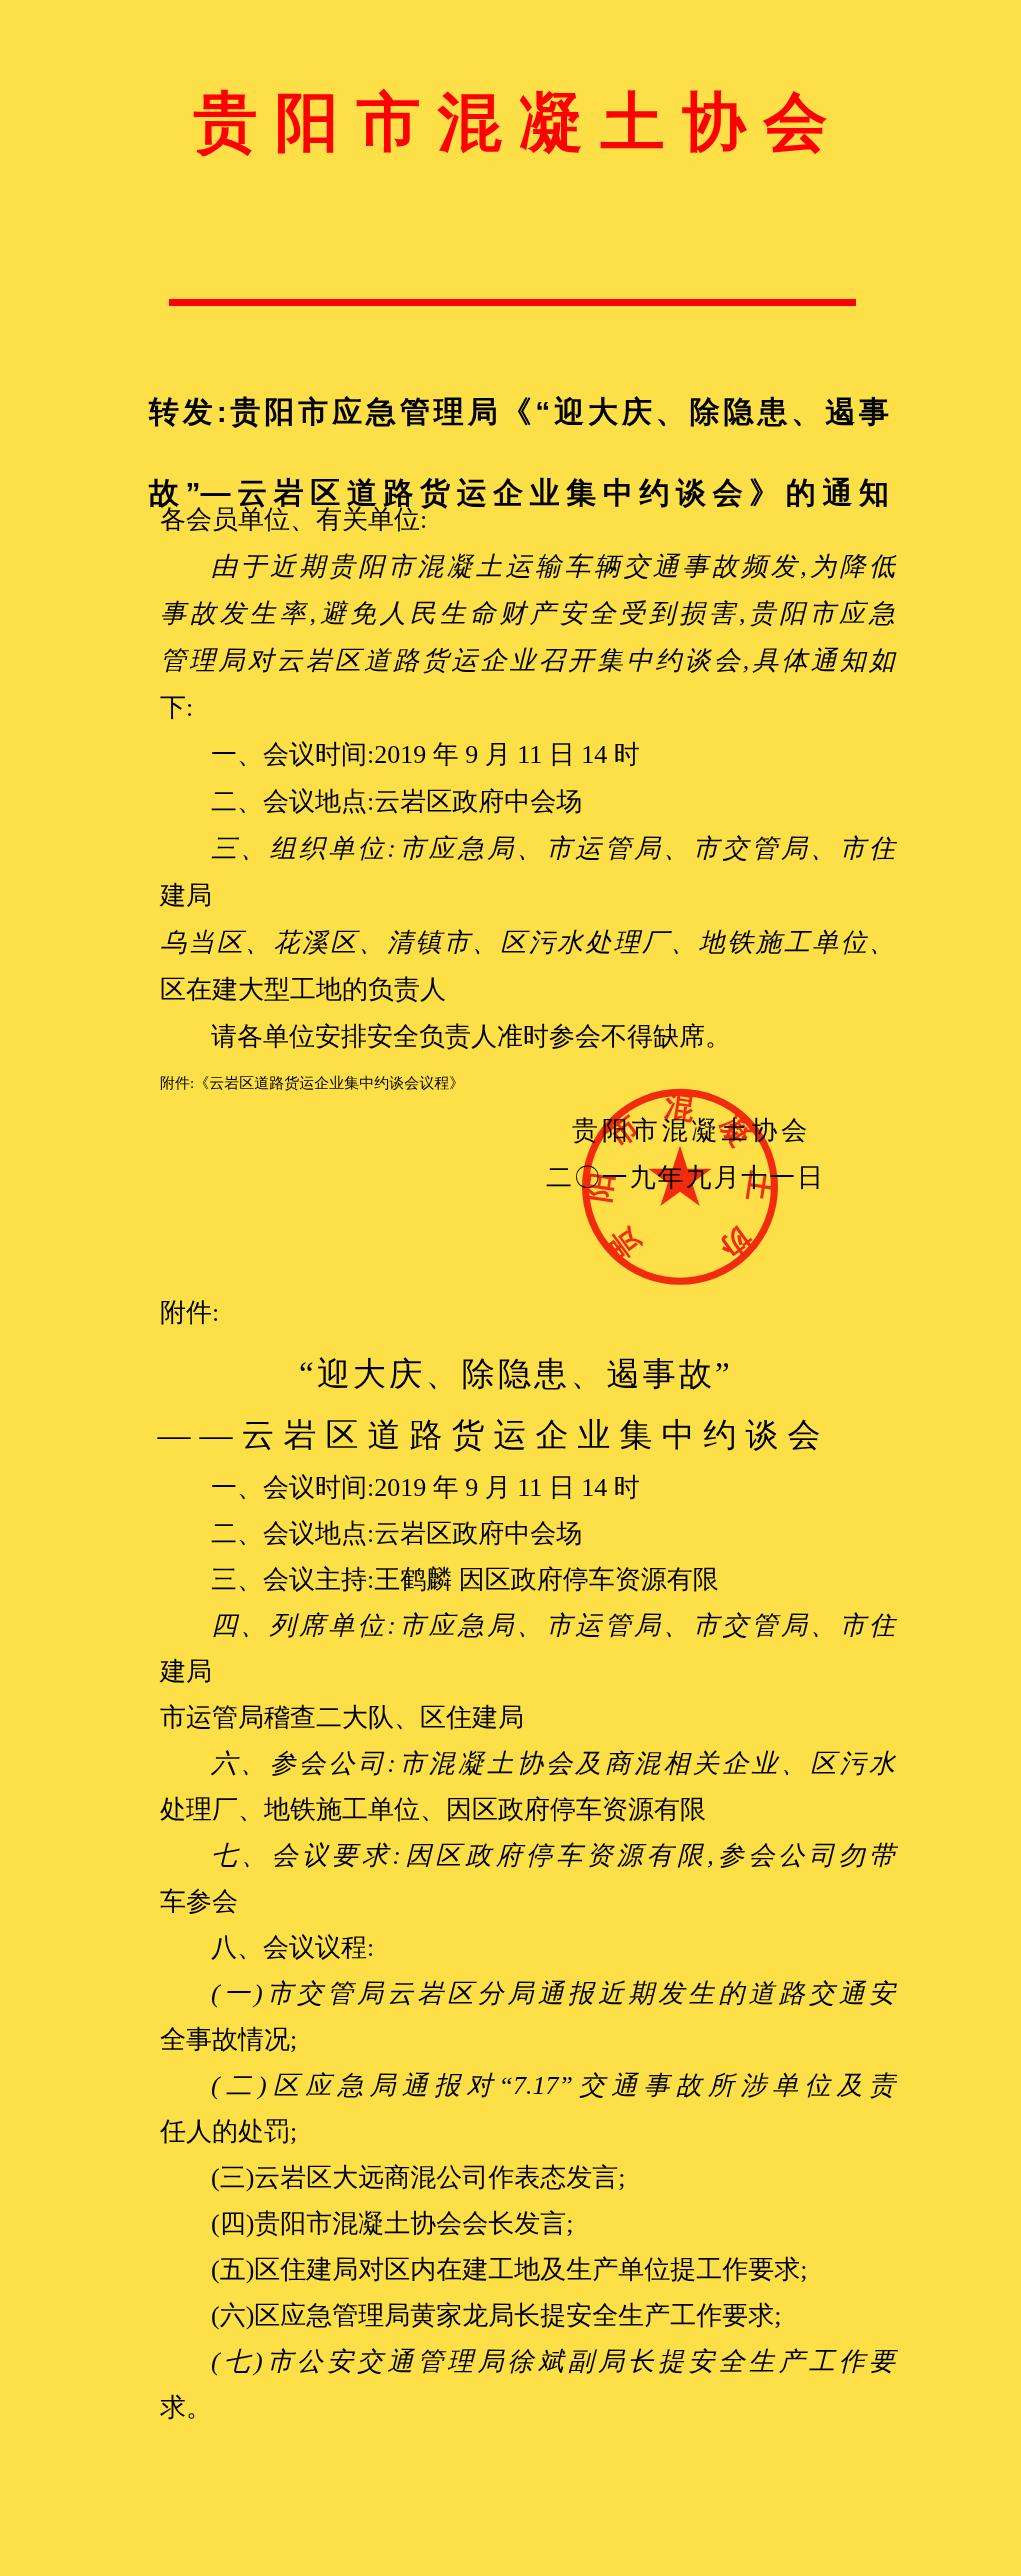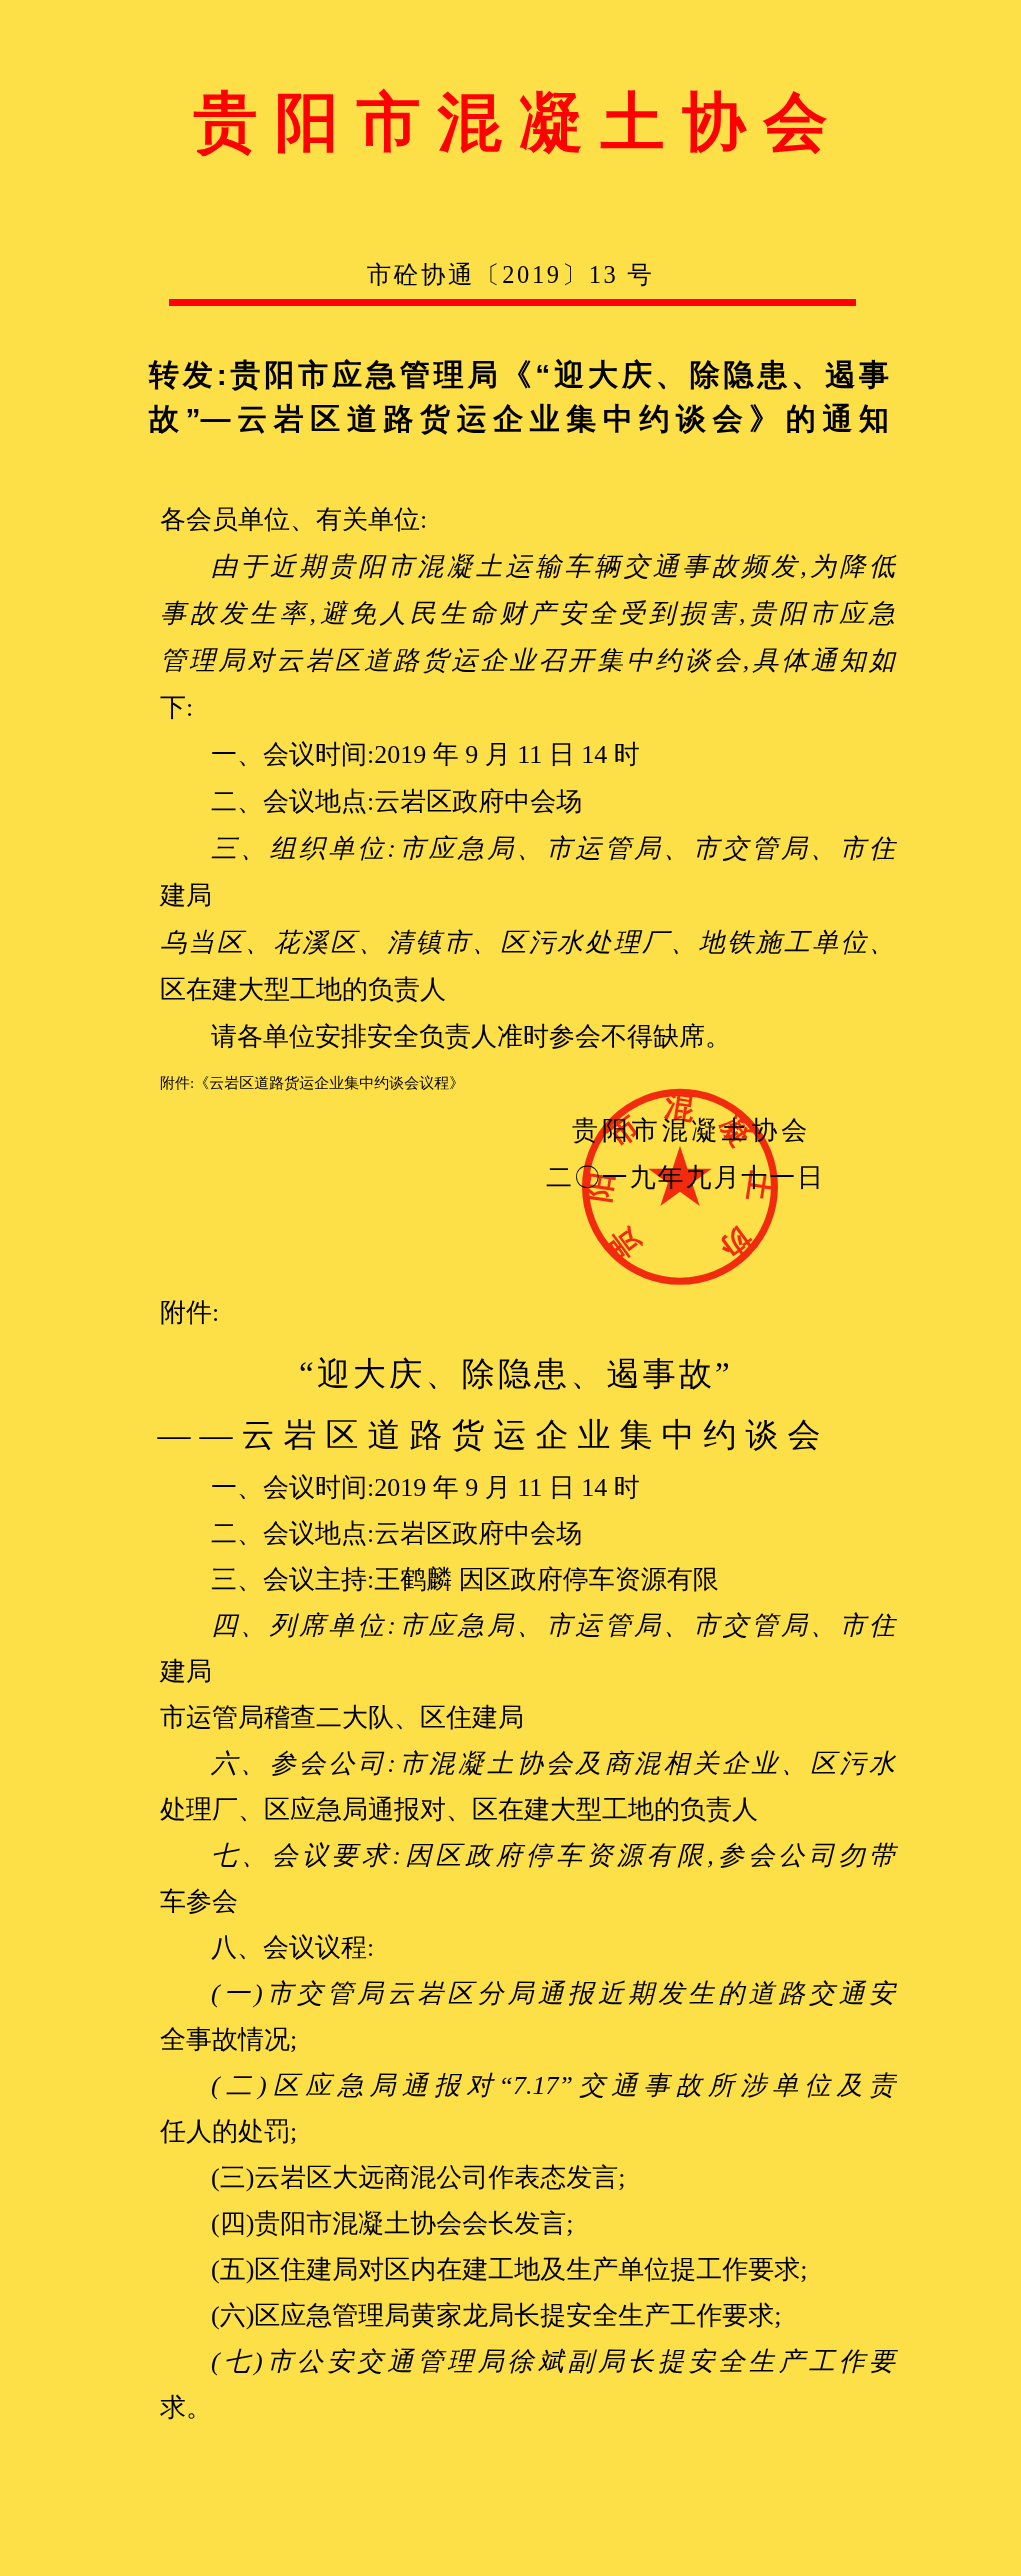--- a/index.html
+++ b/index.html
@@ -44,21 +44,21 @@
   .subject {
     position:absolute;
     top:353px; left:149px;
     width:740px;
     font-family:"Liberation Sans", sans-serif;
     font-weight:bold;
     font-size:30px;
     line-height:44px;
     text-align:justify;
   }
-  .subject .s-line { text-align-last:justify; }
+  .subject .s-line { text-align-last:justify;margin-top:37px; }
   
   .sec {
     position:absolute;
     left:160px;
     width:735px;
     font-size:26px;
     text-align:justify;
   }
   .sec-a { top:496px; }
   .sec-b { top:1465px; }
@@ -94,21 +94,20 @@
     pointer-events:none;
   }
 </style>
 </head>
 <body>
 
 <div class="page">
 
   <div class="org-title">贵阳市混凝土协会</div>
 
-  <div class="doc-number">市砼协通〔2019〕13 号</div>
 
   <div class="red-rule"></div>
 
   <div class="subject">
     <div class="s-line">转发:贵阳市应急管理局《“迎大庆、除隐患、遏事</div>
     <div class="s-line">故”—云岩区道路货运企业集中约谈会》的通知</div>
   </div>
 
   <div class="sec sec-a">
     <div class="line">各会员单位、有关单位:</div>
@@ -136,21 +135,21 @@
   </div>
 
   <div class="sec sec-b">
     <div class="line indent">一、会议时间:2019 年 9 月 11 日 14 时</div>
     <div class="line indent">二、会议地点:云岩区政府中会场</div>
     <div class="line indent">三、会议主持:王鹤麟 因区政府停车资源有限</div>
     <div class="line indent full">四、列席单位:市应急局、市运管局、市交管局、市住</div>
     <div class="line">建局</div>
     <div class="line">市运管局稽查二大队、区住建局</div>
     <div class="line indent full">六、参会公司:市混凝土协会及商混相关企业、区污水</div>
-    <div class="line">处理厂、区应急局通报对、区在建大型工地的负责人</div>
+    <div class="line">处理厂、地铁施工单位、因区政府停车资源有限</div>
     <div class="line indent full">七、会议要求:因区政府停车资源有限,参会公司勿带</div>
     <div class="line">车参会</div>
     <div class="line indent">八、会议议程:</div>
     <div class="line indent full">(一)市交管局云岩区分局通报近期发生的道路交通安</div>
     <div class="line">全事故情况;</div>
     <div class="line indent full">(二)区应急局通报对“7.17”交通事故所涉单位及责</div>
     <div class="line">任人的处罚;</div>
     <div class="line indent">(三)云岩区大远商混公司作表态发言;</div>
     <div class="line indent">(四)贵阳市混凝土协会会长发言;</div>
     <div class="line indent">(五)区住建局对区内在建工地及生产单位提工作要求;</div>

